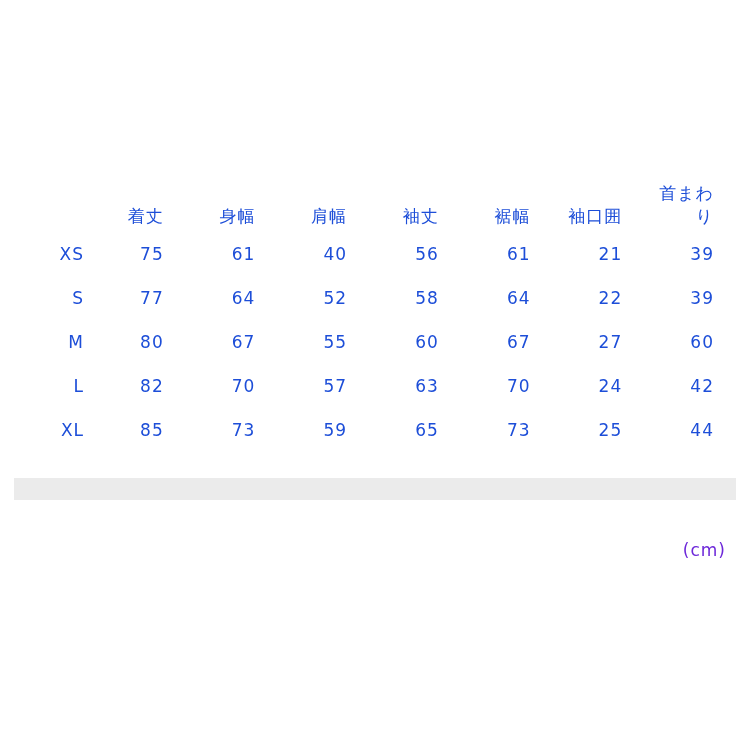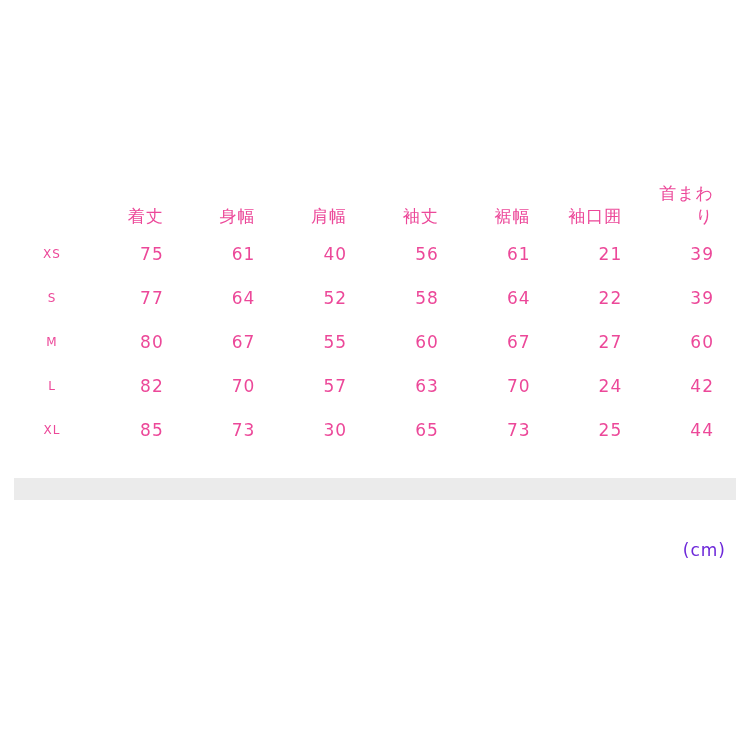--- a/index.html
+++ b/index.html
@@ -25,39 +25,39 @@
     top: 170px;
     left: 20px;
     width: 716px;
     border-collapse: collapse;
     table-layout: fixed;
   }
   .size-table th,
   .size-table td {
     font-weight: normal;
     font-size: 17px;
-    color: #ec4899;
+    color: #1d4ed8;
     padding: 0;
     height: 44px;
     vertical-align: middle;
     letter-spacing: 1px;
   }
   .size-table th.col-head,
   .size-table td.val {
     text-align: right;
     padding-right: 22px;
   }
   .size-table th.corner {
     width: 74px;
   }
   .size-table td.rowlabel {
     width: 74px;
-    text-align: center;
+    text-align: right;
     padding-right: 10px;
-    font-size: 12px;
+    font-size: 17px;
   }
   .size-table th.col-head {
     font-size: 17px;
     padding-bottom: 4px;
   }
   .size-table thead th {
     height: 56px;
     vertical-align: bottom;
     padding-bottom: 6px;
   }
@@ -134,21 +134,21 @@
         <td class="val">57</td>
         <td class="val">63</td>
         <td class="val">70</td>
         <td class="val">24</td>
         <td class="val">42</td>
       </tr>
       <tr>
         <td class="rowlabel">XL</td>
         <td class="val">85</td>
         <td class="val">73</td>
-        <td class="val">30</td>
+        <td class="val">59</td>
         <td class="val">65</td>
         <td class="val">73</td>
         <td class="val">25</td>
         <td class="val">44</td>
       </tr>
     </tbody>
   </table>
 
   <div class="band"></div>
 

